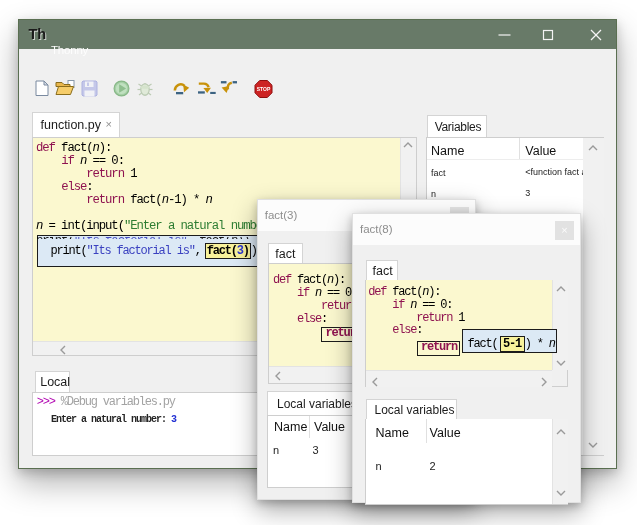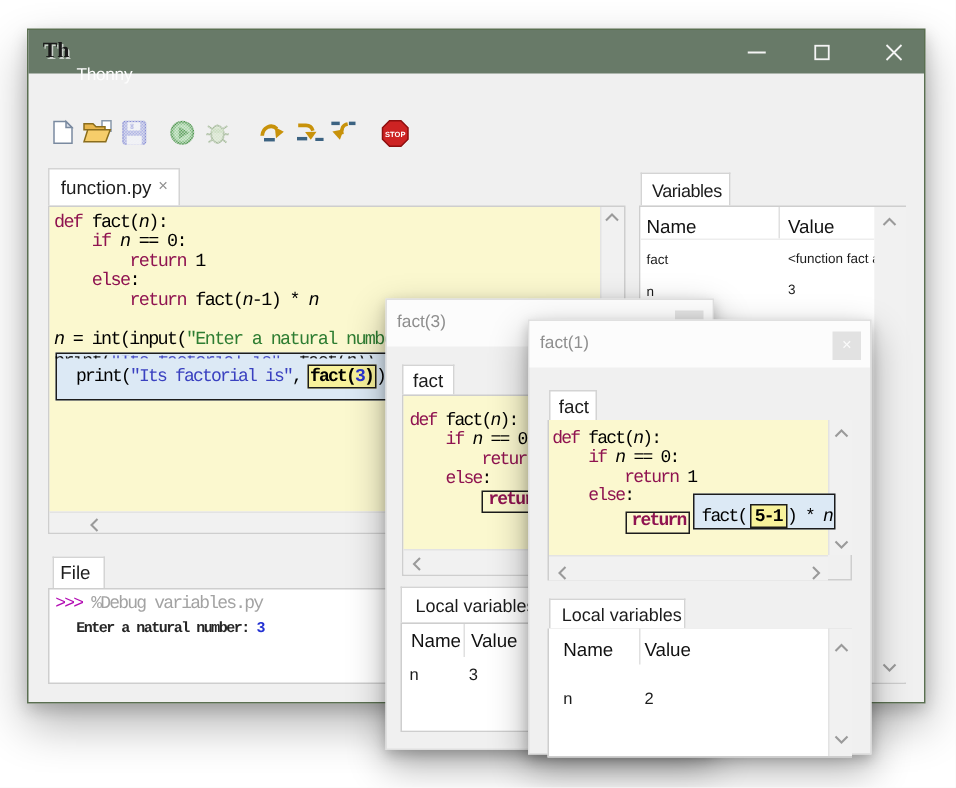--- a/index.html
+++ b/index.html
@@ -20,21 +20,21 @@
 .pclose{position:absolute;top:7px;width:19px;height:19px;background:#e2e2e2;color:#fbfbfb;font-size:11px;text-align:center;line-height:19px}
 .sb{position:absolute;background:#f1f1f1}
 pre{font-family:"Liberation Mono",monospace;}
 .codebox{position:absolute;background:#fbf8cf;overflow:hidden}
 .ebox{position:absolute;background:#dce9f5;border:1.5px solid #1c1c1c}
 .hl{background:#f8f29b;border:1px solid #1c1c1c;font-weight:bold}
 </style></head><body>
 
 <div id="win">
   <div id="titlebar">
-    <div class="abs" style="left:9.5px;top:6px;width:14px;height:18px;font-family:Liberation Serif, serif;font-weight:bold;font-size:14.5px;color:#1a1a1a;text-shadow:1px 1px 0 rgba(255,255,255,.65)">Th</div>
+    <div class="abs" style="left:9.5px;top:6px;width:14px;height:18px;font-family:Liberation Sans, sans-serif;font-weight:bold;font-size:14.5px;color:#1a1a1a;text-shadow:1px 1px 0 rgba(255,255,255,.65)">Th</div>
     <div class="abs" style="left:32px;top:24px;font-size:11.5px;color:#fdfdfd;letter-spacing:-0.2px">Thonny</div>
     <svg class="abs" style="left:474px;top:0" width="123" height="29">
       <line x1="5.5" y1="15" x2="17.5" y2="15" stroke="#f4f4f4" stroke-width="1.2"></line>
       <rect x="50.5" y="10.5" width="9" height="9" fill="none" stroke="#f4f4f4" stroke-width="1.2"></rect>
       <line x1="98" y1="10" x2="108" y2="20" stroke="#f4f4f4" stroke-width="1.2"></line>
       <line x1="108" y1="10" x2="98" y2="20" stroke="#f4f4f4" stroke-width="1.2"></line>
     </svg>
   </div>
 
   <svg class="abs" style="left:14px;top:58px" width="280" height="42" id="toolbarsvg">
@@ -134,21 +134,21 @@
   </div>
 
   <div class="abs" style="left:17px;top:217.1px;width:238px;height:1.9px;overflow:hidden;z-index:3;opacity:.9">
     <pre style="position:absolute;left:0;top:-3.2px;font-size:12.3px;letter-spacing:-1.1px;line-height:14px">print(<span style="color:#3a41c0">"Its factorial is"</span>, fact(<span class="it">n</span>))</pre>
   </div>
 
   <div class="ebox" style="left:17.5px;top:214.6px;width:338px;height:32px"></div>
   <div class="abs mono" style="left:31.6px;top:224.3px;font-size:12px;letter-spacing:-1.2px;line-height:14px">print(<span style="color:#3a41c0">"Its factorial is"</span>, <span class="hl" style="padding:0 1px;margin-left:-2px">fact(<span style="color:#2a35d0">3</span>)</span>)</div>
 
   <div class="nb-tab" style="left:15.7px;top:350.5px;width:35.7px;height:21.5px">
-    <span class="abs" style="left:4.5px;top:3.5px;font-size:12.5px;color:#1c1c1c">File</span>
+    <span class="abs" style="left:4.5px;top:3.5px;font-size:12.5px;color:#1c1c1c">Local</span>
   </div>
   <div class="nb-body" style="left:12.5px;top:371.5px;width:385px;height:64.5px;background:#fff"></div>
   <div class="abs mono" style="left:17.8px;top:376.3px;font-size:12px;letter-spacing:-1.2px;line-height:13px"><span style="color:#b30cb3">&gt;&gt;&gt;</span> <span style="color:#a3a3a3">%Debug variables.py</span></div>
   <div class="abs mono" style="left:31.9px;top:395.1px;font-size:10px;line-height:10px;font-weight:bold;letter-spacing:-1.0px;color:#262626">Enter a natural number: <span style="color:#2331d3">3</span></div>
 
   <div class="nb-tab" style="left:407.7px;top:95px;width:60.3px;height:21.5px">
     <span class="abs" style="left:7px;top:3.5px;font-size:12px;color:#1c1c1c;letter-spacing:-0.3px">Variables</span>
   </div>
   <div class="nb-body" style="left:406.7px;top:116.5px;width:178.5px;height:319px"></div>
   <div class="abs" style="left:407.7px;top:117.5px;width:156px;height:317px;background:#fff;overflow:hidden">
@@ -201,21 +201,21 @@
     <span class="abs" style="left:6px;top:4.5px;font-size:12.5px;color:#111">Name</span>
     <span class="abs" style="left:46px;top:4.5px;font-size:12.5px;color:#111">Value</span>
     <div class="abs" style="left:41.4px;top:0;width:1px;height:22px;background:#e0e0e0"></div>
     <span class="abs" style="left:5px;top:28.5px;font-size:11px;color:#1c1c1c">n</span>
     <span class="abs" style="left:44.5px;top:28.5px;font-size:11px;color:#1c1c1c">3</span>
   </div>
 </div>
 
 <div class="popup" id="pop2" style="left:352px;top:213px;width:229px;height:290px">
   <div class="ptitle"></div>
-  <div class="ptext">fact(1)</div>
+  <div class="ptext">fact(8)</div>
   <div class="pclose" style="right:6px">×</div>
   <div class="nb-tab" style="left:12.5px;top:45.5px;width:32px;height:20.5px">
     <span class="abs" style="left:6px;top:3px;font-size:12.5px;color:#1c1c1c">fact</span>
   </div>
   <div class="nb-body" style="left:12px;top:65.8px;width:202.5px;height:107.7px"></div>
   <div class="codebox" style="left:12.5px;top:66.3px;width:186.5px;height:89.4px">
     <pre style="position:absolute;left:2.7px;top:5.4px;font-size:12px;letter-spacing:-1.2px;line-height:12.9px"><span class="kw">def</span> fact(<span class="it">n</span>):
     <span class="kw">if</span> <span class="it">n</span> == 0:
         <span class="kw">return</span> 1
     <span class="kw">else</span>:</pre>

